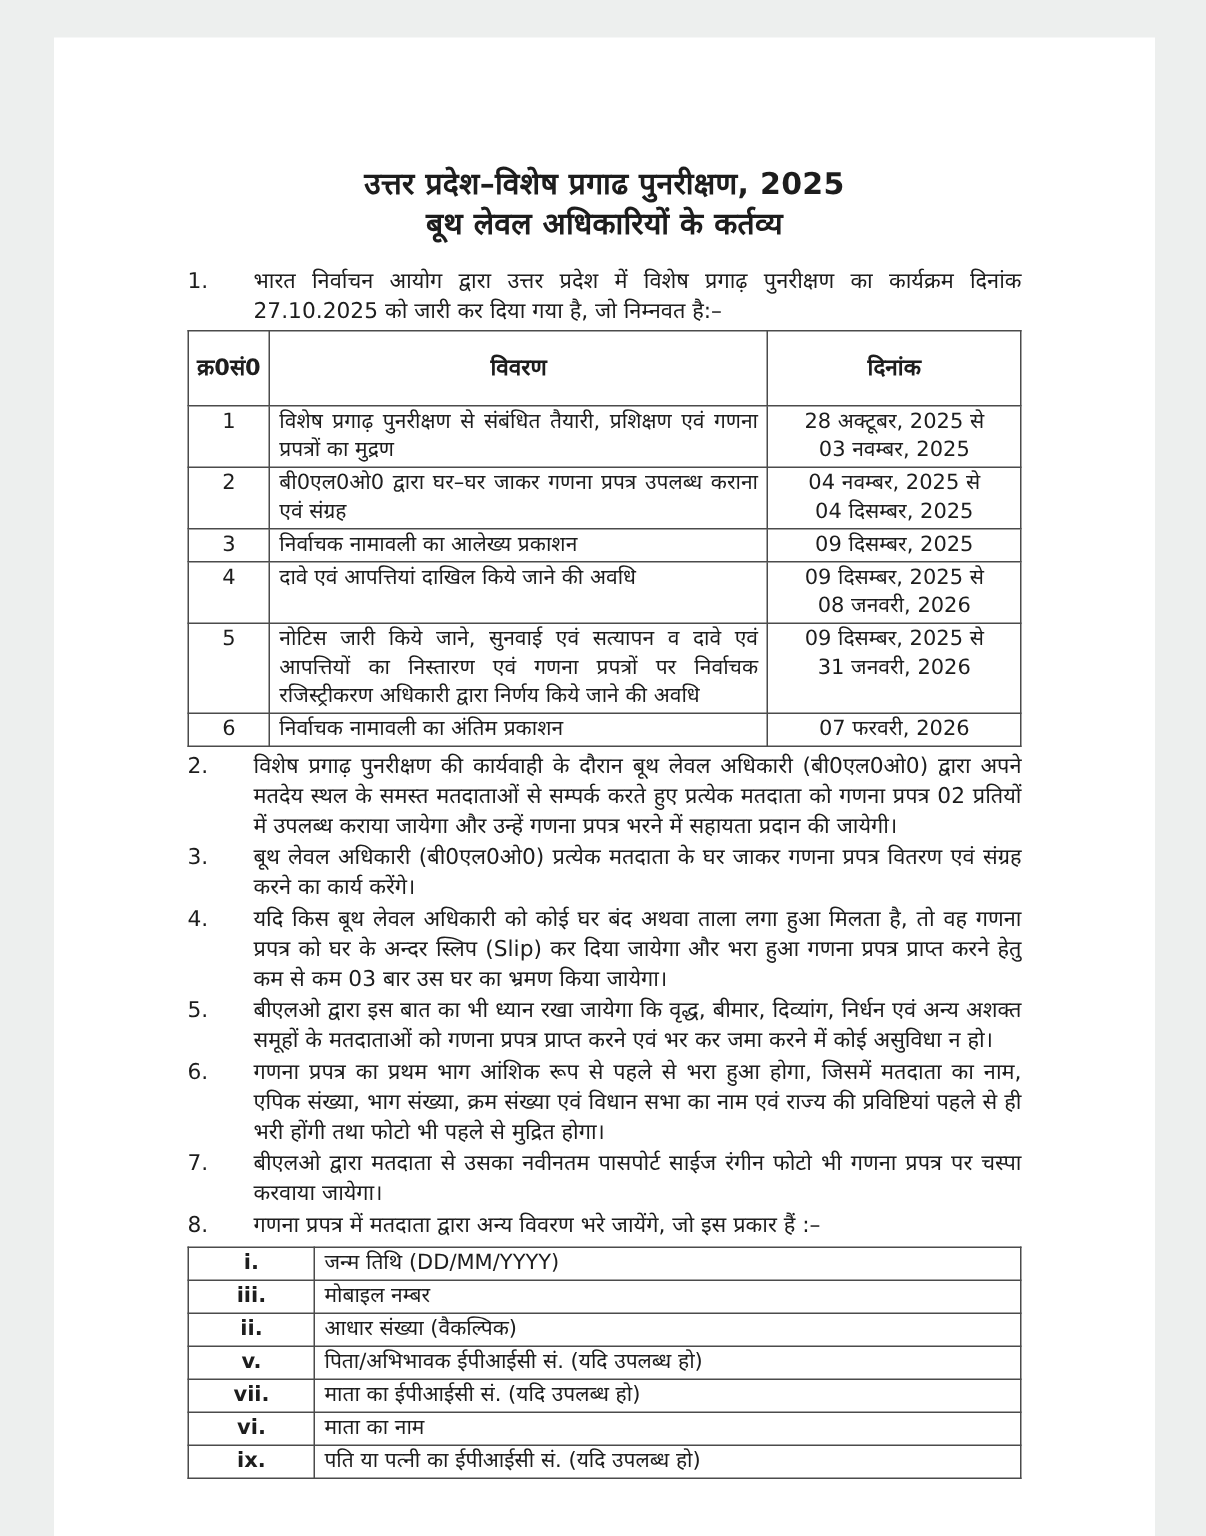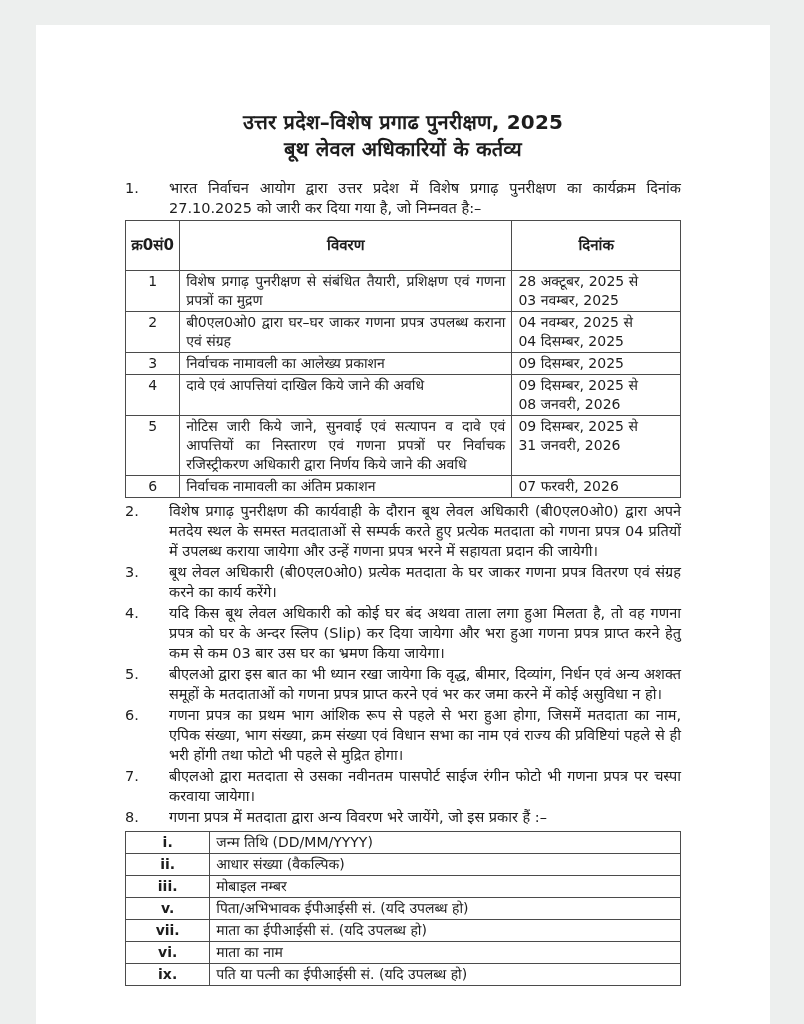--- a/index.html
+++ b/index.html
@@ -62,21 +62,21 @@
     vertical-align: top;
   }
   .t1 th {
     font-size: 15px;
     font-weight: bold;
     text-align: center;
     padding: 15px 2px;
   }
   .cell-sno  { text-align: center; }
   .cell-desc { text-align: justify; }
-  .cell-date { }
+  .cell-date { text-align: center; }
   .t2 .cell-sno { font-weight: bold; }
 </style>
 </head>
 <body>
 
 <div class="canvas">
   <div class="page">
     <div class="content">
 
       <div class="title-block">
@@ -147,21 +147,21 @@
             <td class="cell-desc">निर्वाचक नामावली का अंतिम प्रकाशन</td>
             <td class="cell-date">
               <div>07 फरवरी, 2026</div>
             </td>
           </tr>
         </tbody>
           </table>
 
         <div class="para">
           <span class="para-num">2.</span>
-          <span class="para-text">विशेष प्रगाढ़ पुनरीक्षण की कार्यवाही के दौरान बूथ लेवल अधिकारी (बी0एल0ओ0) द्वारा अपने मतदेय स्थल के समस्त मतदाताओं से सम्पर्क करते हुए प्रत्येक मतदाता को गणना प्रपत्र 04 प्रतियों में उपलब्ध कराया जायेगा और उन्हें गणना प्रपत्र भरने में सहायता प्रदान की जायेगी।</span>
+          <span class="para-text">विशेष प्रगाढ़ पुनरीक्षण की कार्यवाही के दौरान बूथ लेवल अधिकारी (बी0एल0ओ0) द्वारा अपने मतदेय स्थल के समस्त मतदाताओं से सम्पर्क करते हुए प्रत्येक मतदाता को गणना प्रपत्र 02 प्रतियों में उपलब्ध कराया जायेगा और उन्हें गणना प्रपत्र भरने में सहायता प्रदान की जायेगी।</span>
         </div>
         <div class="para">
           <span class="para-num">3.</span>
           <span class="para-text">बूथ लेवल अधिकारी (बी0एल0ओ0) प्रत्येक मतदाता के घर जाकर गणना प्रपत्र वितरण एवं संग्रह करने का कार्य करेंगे।</span>
         </div>
         <div class="para">
           <span class="para-num">4.</span>
           <span class="para-text">यदि किस बूथ लेवल अधिकारी को कोई घर बंद अथवा ताला लगा हुआ मिलता है, तो वह गणना प्रपत्र को घर के अन्दर स्लिप (Slip) कर दिया जायेगा और भरा हुआ गणना प्रपत्र प्राप्त करने हेतु कम से कम 03 बार उस घर का भ्रमण किया जायेगा।</span>
         </div>
         <div class="para">
@@ -185,26 +185,26 @@
           <colgroup>
             <col style="width:84px">
               <col style="width:469px">
           </colgroup>
           <tbody>
               <tr>
             <td class="cell-sno">i.</td>
             <td>जन्म तिथि (DD/MM/YYYY)</td>
           </tr>
           <tr>
+            <td class="cell-sno">iii.</td>
+            <td>मोबाइल नम्बर</td>
+          </tr>
+          <tr>
             <td class="cell-sno">ii.</td>
             <td>आधार संख्या (वैकल्पिक)</td>
-          </tr>
-          <tr>
-            <td class="cell-sno">iii.</td>
-            <td>मोबाइल नम्बर</td>
           </tr>
           <tr>
             <td class="cell-sno">v.</td>
             <td>पिता/अभिभावक ईपीआईसी सं. (यदि उपलब्ध हो)</td>
           </tr>
           <tr>
             <td class="cell-sno">vii.</td>
             <td>माता का ईपीआईसी सं. (यदि उपलब्ध हो)</td>
           </tr>
           <tr>

